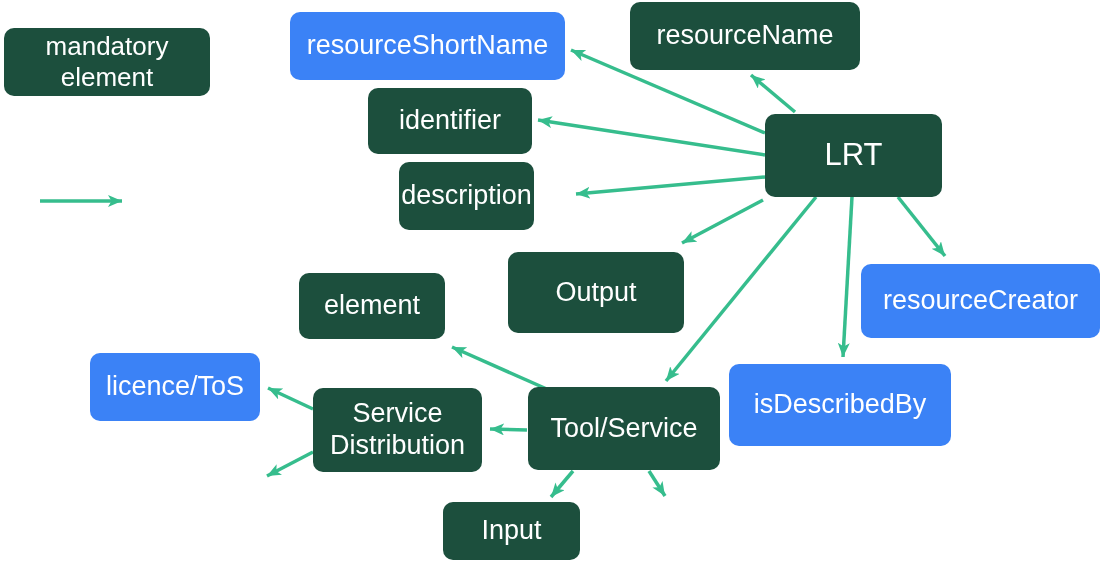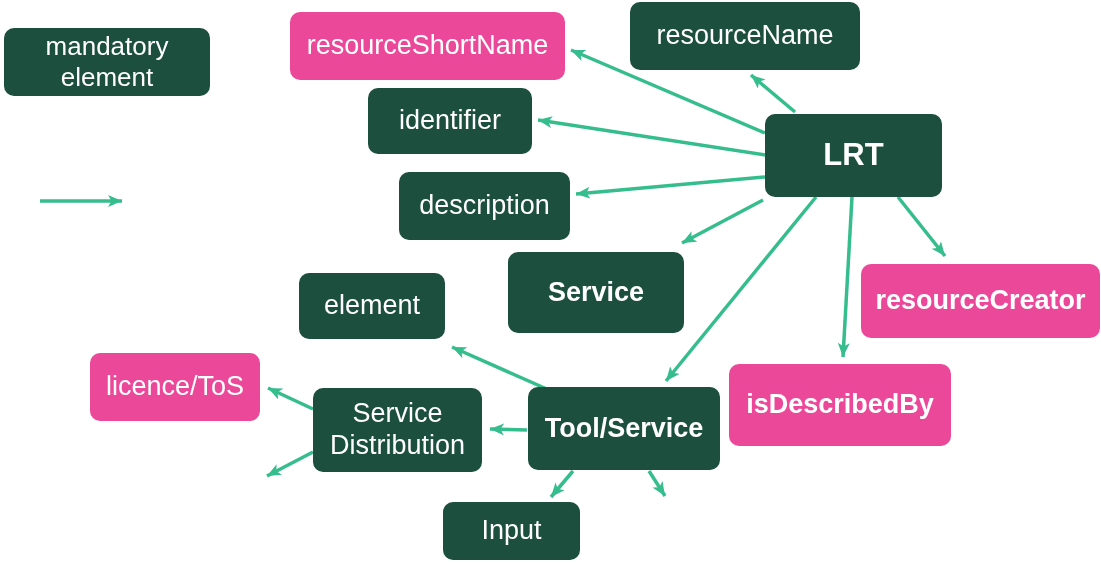--- a/index.html
+++ b/index.html
@@ -17,22 +17,22 @@
     display:flex;align-items:center;justify-content:center;
     text-align:center;
     border-radius:10px;
     color:#ffffff;
     font-size:27px;
     line-height:1.18;
     box-sizing:border-box;
     padding:2px 12px;
   }
   .mandatory{background:#1C4F3D;}
-  .recommended{background:#ec4899;}
-  .emph{font-weight:bold;}
+  .recommended{background:#3b82f6;}
+  .emph{font-weight:normal;}
   .legend-box{font-size:26px;}
 </style>
 </head>
 <body>
 
 <div class="canvas">
 
   <svg class="arrows" width="1101" height="563" aria-hidden="true">
     <defs>
       <marker id="ah" markerWidth="16" markerHeight="14" refX="14" refY="6" orient="auto" markerUnits="userSpaceOnUse">
@@ -65,30 +65,30 @@
   </div>
 
   <div class="node mandatory" style="left:630px;top:2px;width:230px;height:68px">
     <span>resourceName</span>
   </div>
 
   <div class="node mandatory" style="left:368px;top:88px;width:164px;height:66px">
     <span>identifier</span>
   </div>
 
-  <div class="node mandatory" style="left:399px;top:172px;width:171px;height:68px">
+  <div class="node mandatory" style="left:399px;top:162px;width:135px;height:68px">
     <span>description</span>
   </div>
 
   <div class="node mandatory emph" style="left:765px;top:114px;width:177px;height:83px;font-size:31px">
     <span>LRT</span>
   </div>
 
   <div class="node mandatory emph" style="left:508px;top:252px;width:176px;height:81px">
-    <span>Service</span>
+    <span>Output</span>
   </div>
 
   <div class="node recommended emph" style="left:861px;top:264px;width:239px;height:74px">
     <span>resourceCreator</span>
   </div>
 
   <div class="node mandatory" style="left:299px;top:273px;width:146px;height:66px">
     <span>element</span>
   </div>
 

